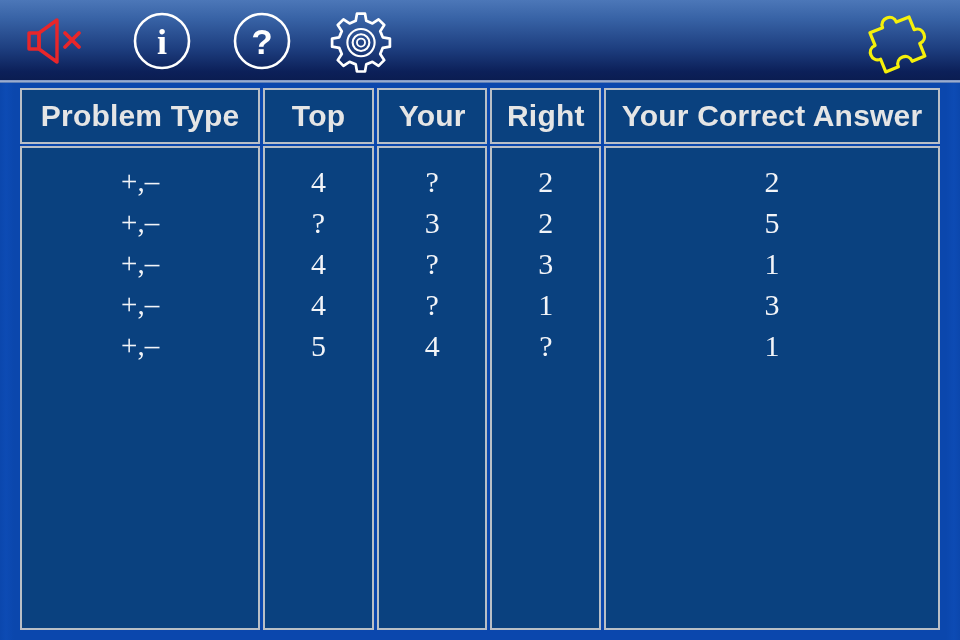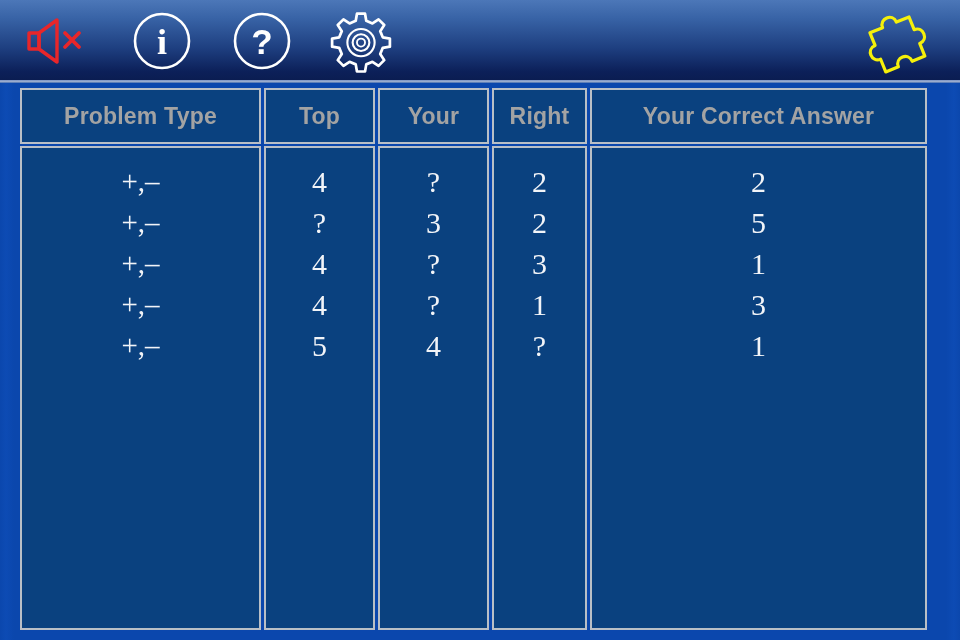--- a/index.html
+++ b/index.html
@@ -78,33 +78,33 @@
     box-sizing: border-box;
     border: 2px solid #b9bfc6;
     background: #0a417f;
     position: relative;
   }
   .cell + .cell { margin-left: 3px; }
 
   .c-type   { width: 241px; }
   .c-top    { width: 111px; }
   .c-left   { width: 111px; }
-  .c-right  { width: 95px; }
+  .c-right  { width: 111px; }
   .c-answer { width: 337px; }
 
   .t-head .cell {
     display: flex;
     align-items: center;
     justify-content: center;
   }
   .head-label {
     font-family: "Liberation Sans", sans-serif;
     font-weight: bold;
-    font-size: 23px;
-    color: #a3a3a3;
+    font-size: 30px;
+    color: #e5e5e5;
     letter-spacing: 0.2px;
     white-space: nowrap;
   }
 
   .t-body .cell {
     padding-top: 0;
   }
 
   .val-list {
     list-style: none;

